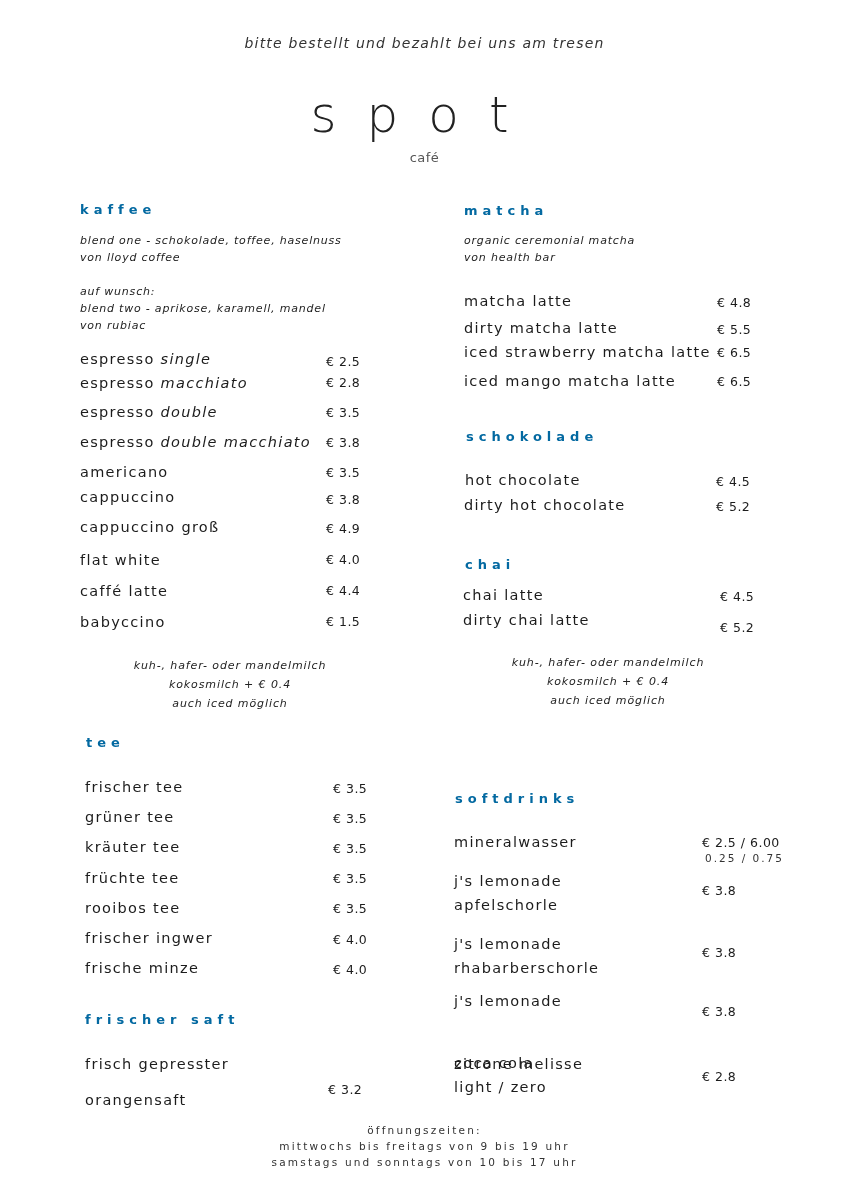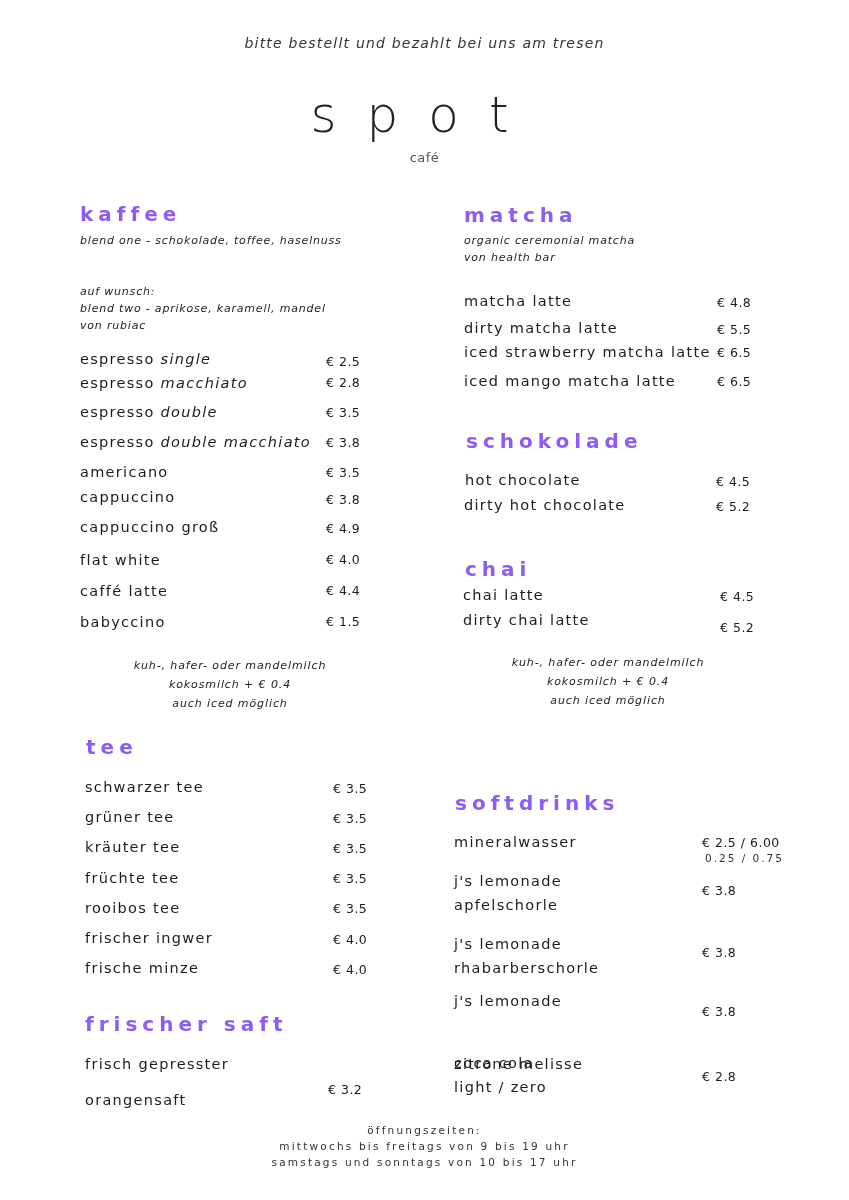--- a/index.html
+++ b/index.html
@@ -2,40 +2,41 @@
 <html><head>
 <meta charset="utf-8">
 <style>
   html, body { margin: 0; padding: 0; background: #ffffff; }
   body { width: 849px; height: 1200px; position: relative; overflow: hidden;
          font-family: "DejaVu Sans", sans-serif; color: #1a1a1a; }
   .abs { position: absolute; white-space: nowrap; }
   .tagline { font-style: italic; font-size: 14px; letter-spacing: 1.2px; color: #333; width: 849px; text-align: center; left: 0; top: 35px; font-weight: 300; }
   .logo { font-size: 50px; letter-spacing: 30px; font-weight: 200; color: #222; left: 0; width: 849px; text-align: center; top: 86px; font-family: "DejaVu Sans", sans-serif; -webkit-text-stroke: 0; }
   .cafe { font-size: 13px; color: #555; left: 0; width: 849px; text-align: center; top: 150px; letter-spacing: 0.5px; }
-  .heading { font-weight: bold; font-size: 20px; letter-spacing: 5px; color: #8b5cf6; }
+  .heading { font-weight: bold; font-size: 13px; letter-spacing: 5px; color: #0369a1; }
   .desc { font-style: italic; font-size: 11px; letter-spacing: 0.8px; line-height: 17px; color: #222; }
   .item { font-size: 14.5px; letter-spacing: 1.3px; color: #1c1c1c; }
   .item i { font-style: italic; }
   .price { font-size: 12.5px; letter-spacing: 0.5px; color: #1c1c1c; }
   .sub { font-size: 10.5px; letter-spacing: 2px; color: #333; }
   .note { font-style: italic; font-size: 11px; letter-spacing: 0.9px; line-height: 19px; text-align: center; color: #222; }
   .footer { font-size: 10.5px; letter-spacing: 2.2px; line-height: 16px; text-align: center; color: #333; left: 0; width: 849px; top: 1122px; }
 </style>
 </head>
 <body>
 
 <div class="abs tagline">bitte bestellt und bezahlt bei uns am tresen</div>
 <div class="abs logo">spot</div>
 <div class="abs cafe">café</div>
 
 <div>
   <div class="abs heading" style="left:80px; top:202px;">kaffee</div>
   <div class="abs desc" style="left:80px; top:232px;">
     <div>blend one - schokolade, toffee, haselnuss</div>
+    <div>von lloyd coffee</div>
   </div>
   <div class="abs desc" style="left:80px; top:283px;">
     <div>auf wunsch:</div>
     <div>blend two - aprikose, karamell, mandel</div>
     <div>von rubiac</div>
   </div>
 
   <div class="abs item" style="left:80px; top:351px;"><span>espresso</span> <i>single</i></div>
   <div class="abs price" style="left:326px; top:354px;">€ 2.5</div>
 
@@ -105,21 +106,21 @@
   <div class="abs price" style="left:720px; top:620px;">€ 5.2</div>
   <div class="abs note" style="left:478px; width:260px; top:653px;">
     <div>kuh-, hafer- oder mandelmilch</div>
     <div>kokosmilch + € 0.4</div>
     <div>auch iced möglich</div>
   </div>
 </div>
 
 <div>
   <div class="abs heading" style="left:86px; top:735px;">tee</div>
-  <div class="abs item" style="left:85px; top:779px;">schwarzer tee</div>
+  <div class="abs item" style="left:85px; top:779px;">frischer tee</div>
   <div class="abs price" style="left:333px; top:781px;">€ 3.5</div>
   <div class="abs item" style="left:85px; top:809px;">grüner tee</div>
   <div class="abs price" style="left:333px; top:811px;">€ 3.5</div>
   <div class="abs item" style="left:85px; top:839px;">kräuter tee</div>
   <div class="abs price" style="left:333px; top:841px;">€ 3.5</div>
   <div class="abs item" style="left:85px; top:870px;">früchte tee</div>
   <div class="abs price" style="left:333px; top:871px;">€ 3.5</div>
   <div class="abs item" style="left:85px; top:900px;">rooibos tee</div>
   <div class="abs price" style="left:333px; top:901px;">€ 3.5</div>
   <div class="abs item" style="left:85px; top:930px;">frischer ingwer</div>

